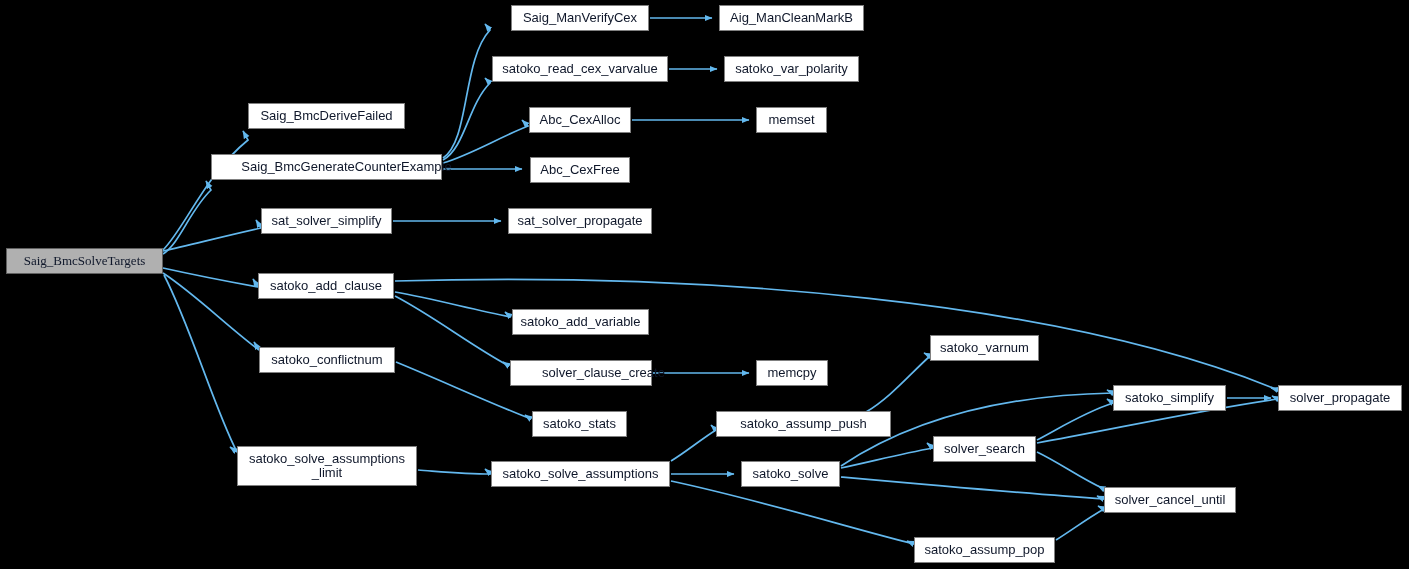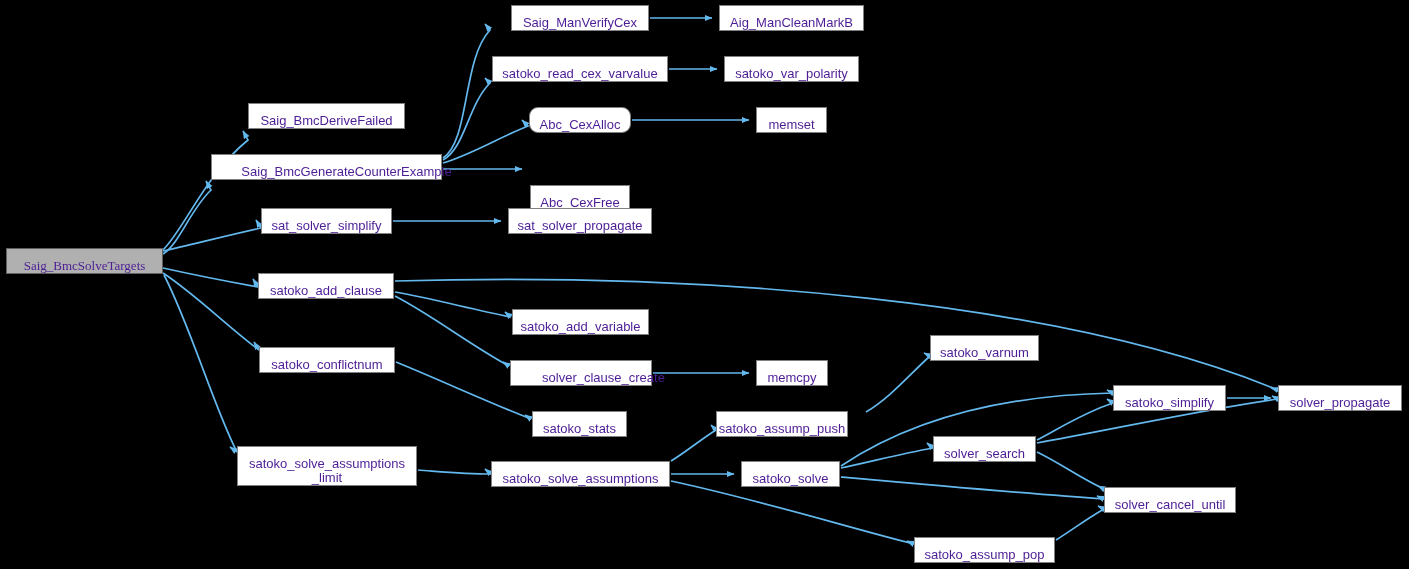--- a/index.html
+++ b/index.html
@@ -21,25 +21,25 @@
     top: 0;
     width: 1409px;
     height: 569px;
     pointer-events: none;
   }
   .node {
     position: absolute;
     box-sizing: border-box;
     border: 1px solid #808080;
     background: #ffffff;
-    color: #4c1d95;
+    color: #0f172a;
     font-size: 13px;
     line-height: 14px;
     display: flex;
-    align-items: flex-end;
+    align-items: center;
     justify-content: center;
     text-align: center;
     white-space: pre;
     letter-spacing: 0px;
     z-index: 5;
   }
   .node.root {
     background: #b0b0b0;
     border: 1px solid #606060;
   }
@@ -99,30 +99,30 @@
       <div class="node" style="left: 211px; top: 154px; width: 231px; height: 26px; padding-left: 40px;"><span class="node-label">Saig_BmcGenerateCounterExample</span></div>
       <div class="node" style="left: 261px; top: 208px; width: 131px; height: 26px;"><span class="node-label">sat_solver_simplify</span></div>
       <div class="node" style="left: 258px; top: 273px; width: 136px; height: 26px;"><span class="node-label">satoko_add_clause</span></div>
       <div class="node" style="left: 259px; top: 347px; width: 136px; height: 26px;"><span class="node-label">satoko_conflictnum</span></div>
       <div class="node" style="left: 237px; top: 446px; width: 180px; height: 40px;"><span class="node-label">satoko_solve_assumptions
 _limit</span></div>
       <div class="node" style="left: 511px; top: 5px; width: 138px; height: 26px;"><span class="node-label">Saig_ManVerifyCex</span></div>
       <div class="node" style="left: 719px; top: 5px; width: 145px; height: 26px;"><span class="node-label">Aig_ManCleanMarkB</span></div>
       <div class="node" style="left: 492px; top: 56px; width: 176px; height: 26px;"><span class="node-label">satoko_read_cex_varvalue</span></div>
       <div class="node" style="left: 724px; top: 56px; width: 135px; height: 26px;"><span class="node-label">satoko_var_polarity</span></div>
-      <div class="node" style="left: 529px; top: 107px; width: 102px; height: 26px; border-radius: 9px;"><span class="node-label">Abc_CexAlloc</span></div>
+      <div class="node" style="left: 529px; top: 107px; width: 102px; height: 26px;"><span class="node-label">Abc_CexAlloc</span></div>
       <div class="node" style="left: 756px; top: 107px; width: 71px; height: 26px;"><span class="node-label">memset</span></div>
-      <div class="node" style="left: 530px; top: 157px; width: 100px; height: 26px; margin-top: 28px;"><span class="node-label">Abc_CexFree</span></div>
+      <div class="node" style="left: 530px; top: 157px; width: 100px; height: 26px;"><span class="node-label">Abc_CexFree</span></div>
       <div class="node" style="left: 508px; top: 208px; width: 144px; height: 26px;"><span class="node-label">sat_solver_propagate</span></div>
       <div class="node" style="left: 512px; top: 309px; width: 137px; height: 26px;"><span class="node-label">satoko_add_variable</span></div>
       <div class="node" style="left: 510px; top: 360px; width: 142px; height: 26px; padding-left: 45px;"><span class="node-label">solver_clause_create</span></div>
       <div class="node" style="left: 756px; top: 360px; width: 72px; height: 26px;"><span class="node-label">memcpy</span></div>
       <div class="node" style="left: 532px; top: 411px; width: 95px; height: 26px;"><span class="node-label">satoko_stats</span></div>
       <div class="node" style="left: 491px; top: 461px; width: 179px; height: 26px;"><span class="node-label">satoko_solve_assumptions</span></div>
-      <div class="node" style="left: 716px; top: 411px; width: 132px; height: 26px;"><span class="node-label">satoko_assump_push</span></div>
+      <div class="node" style="left: 716px; top: 411px; width: 175px; height: 26px;"><span class="node-label">satoko_assump_push</span></div>
       <div class="node" style="left: 741px; top: 461px; width: 99px; height: 26px;"><span class="node-label">satoko_solve</span></div>
       <div class="node" style="left: 914px; top: 537px; width: 141px; height: 26px;"><span class="node-label">satoko_assump_pop</span></div>
       <div class="node" style="left: 930px; top: 335px; width: 109px; height: 26px;"><span class="node-label">satoko_varnum</span></div>
       <div class="node" style="left: 933px; top: 436px; width: 103px; height: 26px;"><span class="node-label">solver_search</span></div>
       <div class="node" style="left: 1113px; top: 385px; width: 113px; height: 26px;"><span class="node-label">satoko_simplify</span></div>
       <div class="node" style="left: 1104px; top: 487px; width: 132px; height: 26px;"><span class="node-label">solver_cancel_until</span></div>
       <div class="node" style="left: 1278px; top: 385px; width: 124px; height: 26px;"><span class="node-label">solver_propagate</span></div>
     </div>
 </div>
 

